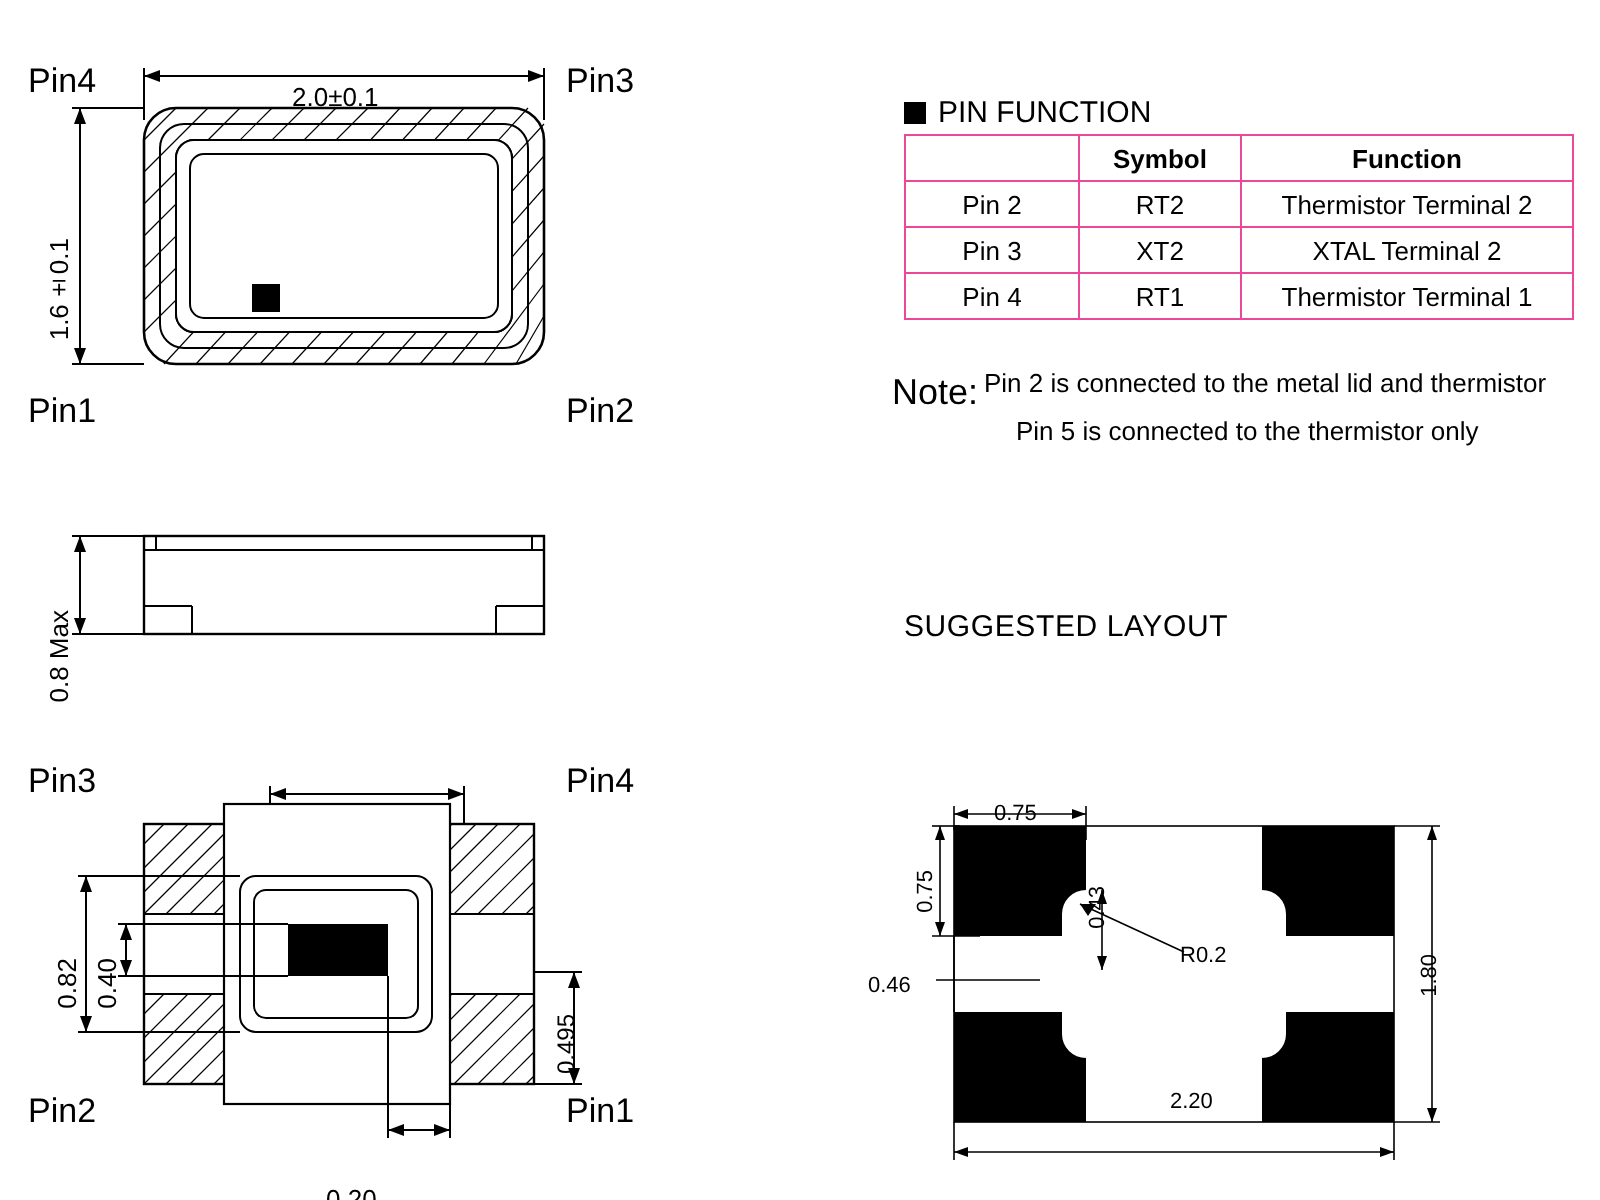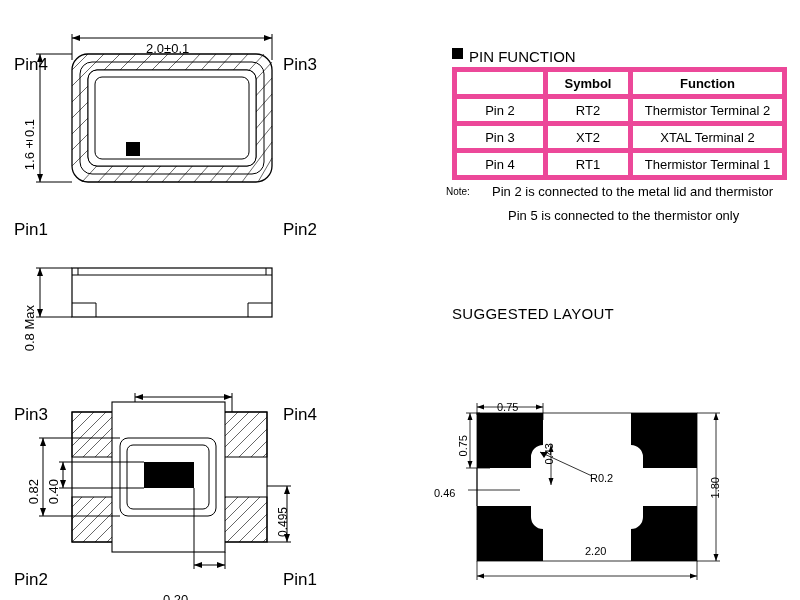--- a/index.html
+++ b/index.html
@@ -5,47 +5,47 @@
   html,body{margin:0;padding:0;}
   body{
     width:800px;height:600px;
     background:#ffffff;
     font-family:"Liberation Sans", sans-serif;
     color:#000;
     position:relative;
     overflow:hidden;
   }
   .abs{position:absolute;}
-  .lbl{font-size:15px;color:#000;white-space:nowrap;margin-top:24px;}
+  .lbl{font-size:15px;color:#000;white-space:nowrap;}
   .pin{font-size:17px;}
   .dim{font-size:13px;white-space:nowrap;margin-top:24px;}
   .dim-sm{font-size:11px;white-space:nowrap;}
   .vert{writing-mode:vertical-rl;transform:rotate(180deg);}
   svg{display:block;}
 
   
-  .pf-head{position:absolute;left:452px;top:48px;font-size:15px;display:flex;gap:6px;}
+  .pf-head{position:absolute;left:452px;top:48px;font-size:15px;display:flex;align-items:center;gap:6px;}
   .pf-square{width:11px;height:11px;background:#000;display:inline-block;}
   table.pin-table{
     position:absolute;left:452px;top:67px;
     border-collapse:collapse;
     font-size:13px;
     width:335px;
   }
   table.pin-table td, table.pin-table th{
-    border:5px solid #ec4899;
+    border:1px solid #ec4899;
     padding:2px 4px;
     height:18px;
     font-weight:normal;
   }
   table.pin-table th{font-weight:bold;}
   .c-pin{width:78px;text-align:center;}
   .c-sym{width:72px;text-align:center;}
   .c-fun{text-align:center;padding-left:5px;}
-  .note-lbl{position:absolute;left:446px;top:186px;font-size:10px;}
+  .note-lbl{position:absolute;left:446px;top:186px;font-size:18px;}
   .note-l1{position:absolute;left:492px;top:184px;font-size:13px;}
   .note-l2{position:absolute;left:508px;top:208px;font-size:13px;}
   .sug{position:absolute;left:452px;top:305px;font-size:15px;letter-spacing:0.3px;}
 </style>
 </head>
 <body>
 
 <div class="abs lbl pin" style="left:14px;top:31px;">Pin4</div>
 <div class="abs lbl pin" style="left:283px;top:31px;">Pin3</div>
 <div class="abs lbl pin" style="left:14px;top:196px;">Pin1</div>

